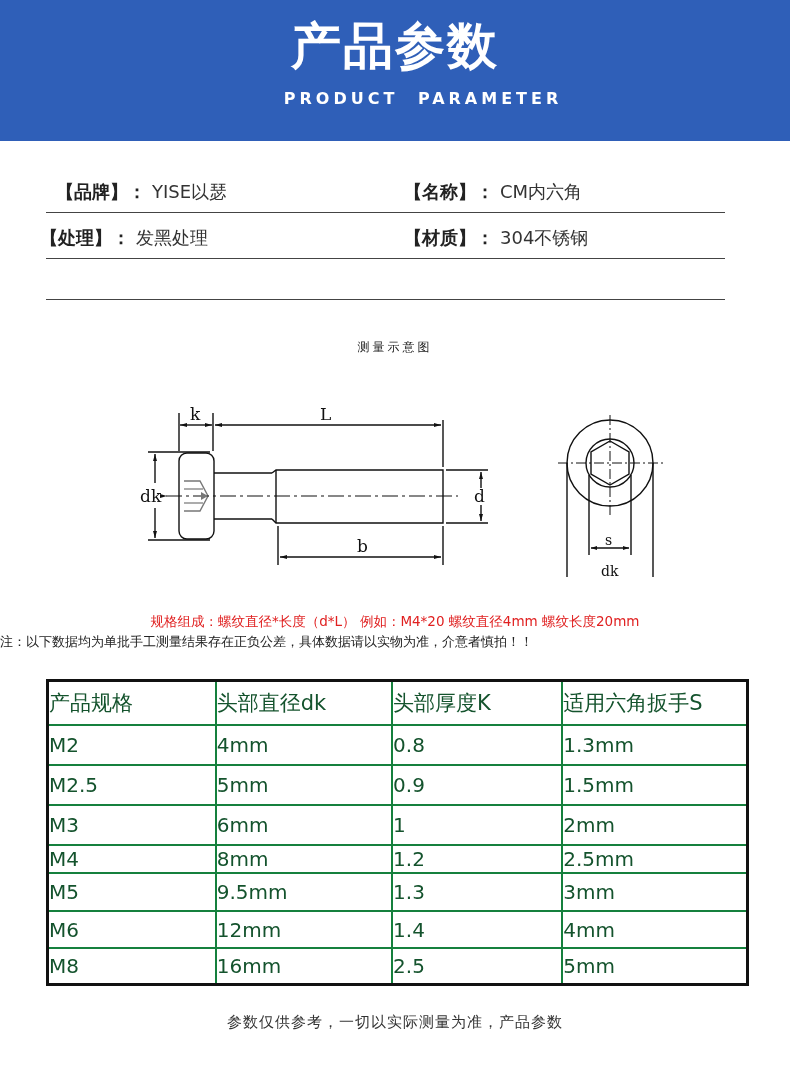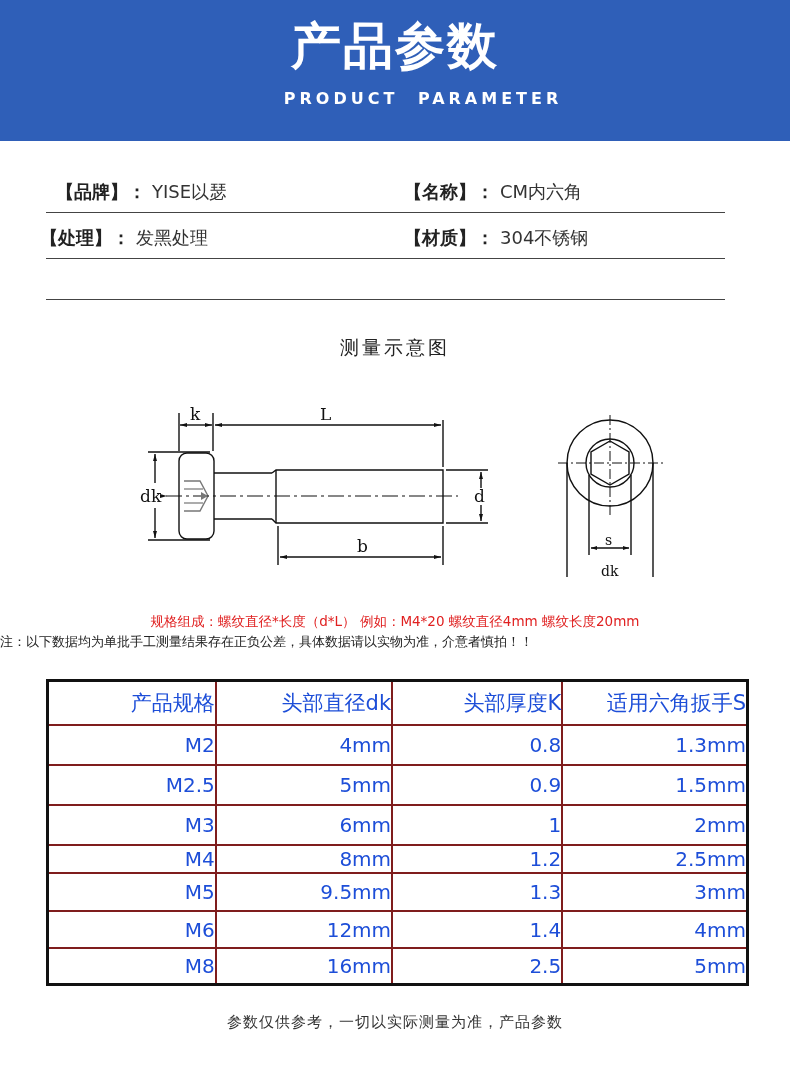--- a/index.html
+++ b/index.html
@@ -8,29 +8,29 @@
   .header { position:absolute; left:0; top:0; width:790px; height:141px; background:#2f5fb8;padding-left:37px; }
   .header-title { position:absolute; left:0; width:790px; top:14px; text-align:center; color:#fff;
                   font-size:50px; font-weight:bold; letter-spacing:2px; line-height:64px; }
   .header-sub { position:absolute; left:0; width:790px; top:88px; text-align:center; color:#fff;
                 font-size:16px; letter-spacing:4px; font-weight:bold; line-height:22px; word-spacing:10px;margin-left:28px; }
   .info-row { position:absolute; height:30px; font-size:18px; line-height:30px; }
   .info-row .lbl { font-weight:bold; color:#222; }
   .info-row .val { color:#333; margin-left:6px; }
   .hline { position:absolute; height:1px; background:#444; }
   .section-title { position:absolute; left:0; width:790px; top:333px; text-align:center;
-                   font-size:19px; letter-spacing:3px; color:#222; line-height:28px; }
+                   font-size:12px; letter-spacing:3px; color:#222; line-height:28px; }
   .diagram { position:absolute; left:0; top:395px; width:790px; height:200px; }
   .note-red { position:absolute; left:0; width:790px; top:612px; text-align:center; color:#e02020;
               font-size:13.5px; line-height:18px; }
   .note-black { position:absolute; left:0; width:790px; top:633px; text-align:left; color:#222;
                 font-size:13px; line-height:18px; }
   table.spec { position:absolute; left:46px; top:679px; width:703px; border-collapse:collapse;
                border:3px solid #111; }
-  table.spec th, table.spec td { border:2px solid #7f1d1d; text-align:right; color:#1d4ed8; padding:0; }
+  table.spec th, table.spec td { border:2px solid #15803d; text-align:left; color:#14532d; padding:0; }
   table.spec th { font-weight:normal; font-size:21px; height:42px; }
   table.spec td { font-size:20px; }
   .footer { position:absolute; left:0; width:790px; top:1012px; text-align:center; font-size:15px;
             color:#333; letter-spacing:1px; line-height:20px; }
 </style>
 </head>
 <body>
 
 <div class="header">
   <div class="header-title">产品参数</div>

